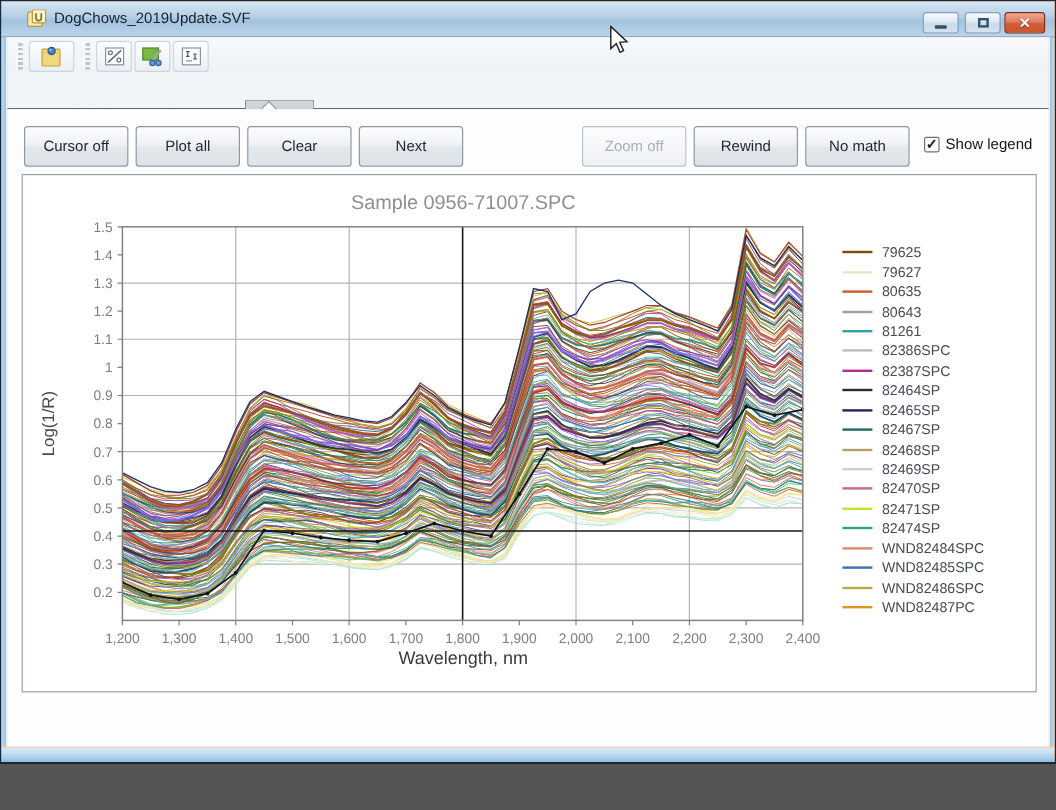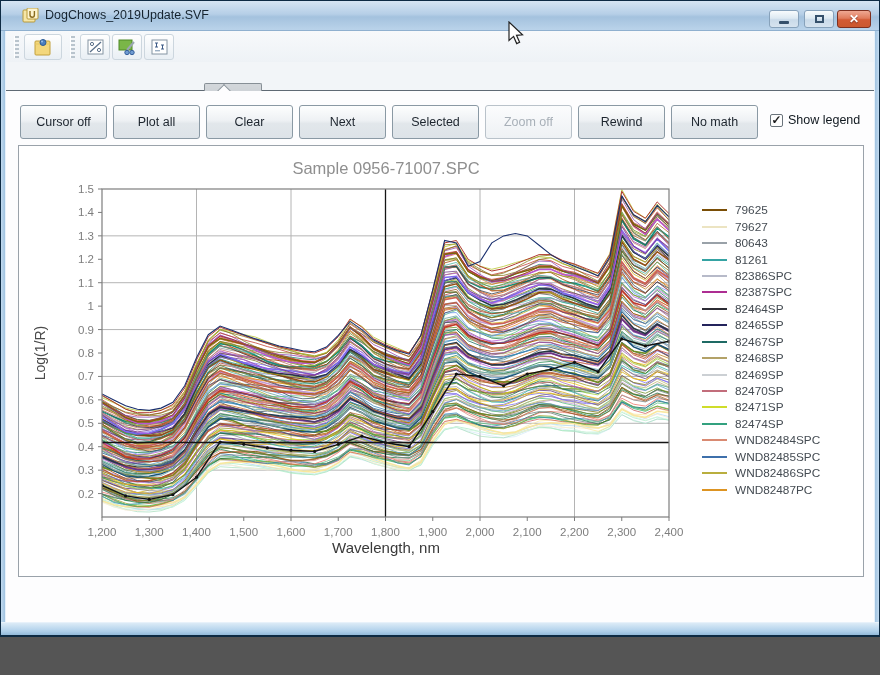--- a/index.html
+++ b/index.html
@@ -147,21 +147,20 @@
       <span class="tab active" style="left:198px">Graph</span>
     </div>
     <div class="notch" style="left:213px;top:55px"></div>
 
     <div class="panel">
 
       <button class="btn" style="left:14px">Cursor off</button>
       <button class="btn" style="left:107px">Plot all</button>
       <button class="btn" style="left:200px">Clear</button>
       <button class="btn" style="left:293px">Next</button>
-      <button class="btn" style="left:386px">Selected</button>
       <button class="btn disabled" style="left:479px">Zoom off</button>
       <button class="btn" style="left:572px">Rewind</button>
       <button class="btn" style="left:665px">No math</button>
 
       <div class="legend-check" style="left:764px">
         <div class="cb">✓</div>
         <span class="cb-label">Show legend</span>
       </div>
 
       <div class="chart-panel">
@@ -437,20 +436,24 @@
         <div class="legend" id="legend">
             <div class="legend-row">
               <span class="legend-swatch" style="border-top-color: rgb(122, 78, 6);"></span>
               <span class="legend-label">79625</span>
             </div>
             <div class="legend-row">
               <span class="legend-swatch" style="border-top-color: rgb(236, 228, 194);"></span>
               <span class="legend-label">79627</span>
             </div>
             <div class="legend-row">
+              <span class="legend-swatch" style="border-top-color: rgb(204, 92, 44);"></span>
+              <span class="legend-label">80635</span>
+            </div>
+            <div class="legend-row">
               <span class="legend-swatch" style="border-top-color: rgb(153, 161, 168);"></span>
               <span class="legend-label">80643</span>
             </div>
             <div class="legend-row">
               <span class="legend-swatch" style="border-top-color: rgb(53, 163, 163);"></span>
               <span class="legend-label">81261</span>
             </div>
             <div class="legend-row">
               <span class="legend-swatch" style="border-top-color: rgb(183, 186, 201);"></span>
               <span class="legend-label">82386SPC</span>

